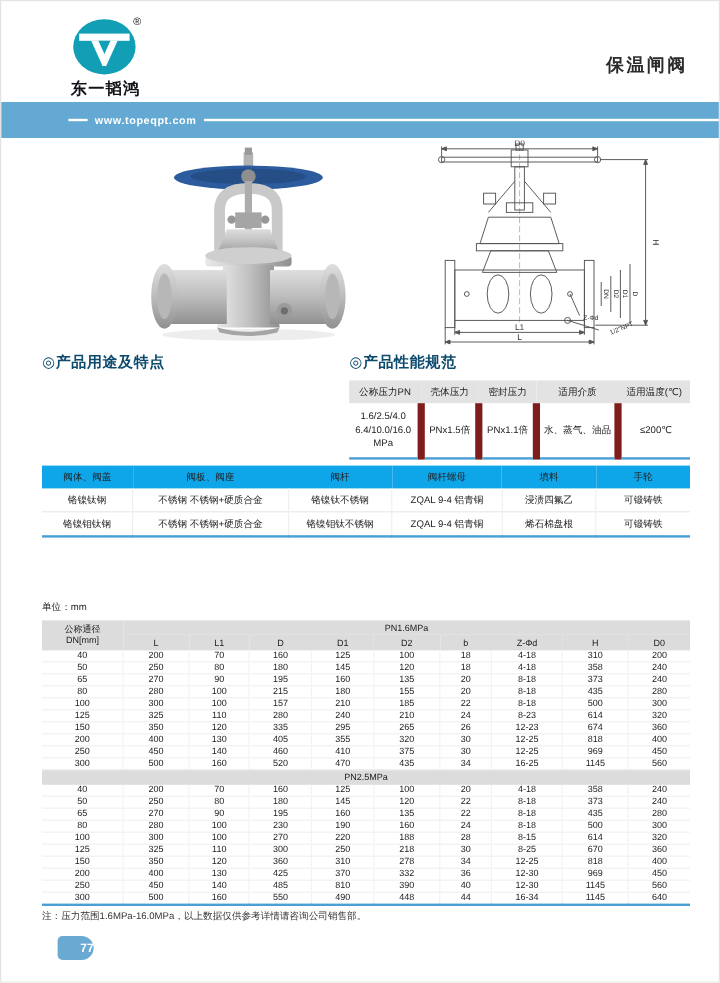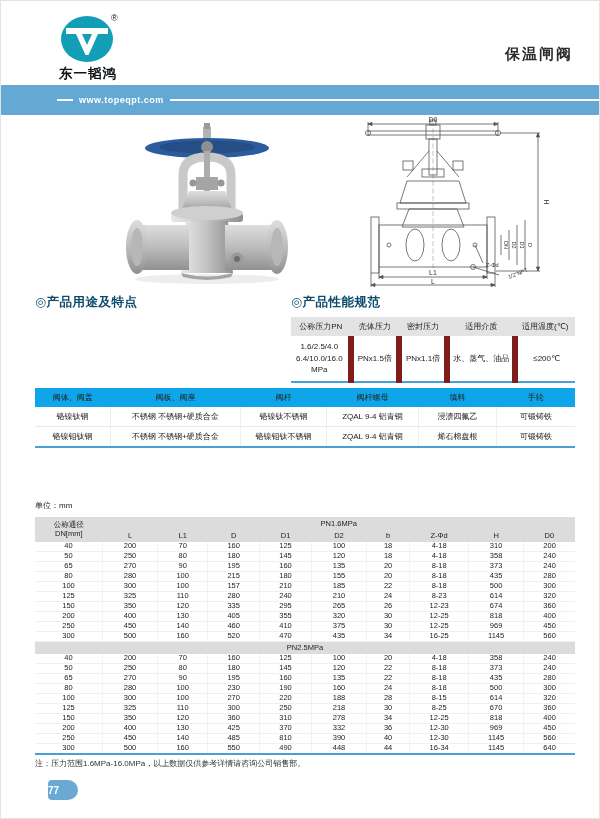--- a/index.html
+++ b/index.html
@@ -65,21 +65,21 @@
                    white-space:pre-line; line-height:1.25; }
   .dims tbody td { font-size:7.5px; line-height:8px; padding:.5px 0; color:#222;
                    border-bottom:1px solid #f0f0f0; border-left:1px solid #f3f3f3; }
   .dims tbody td:first-child { border-left:none; }
   .dims .sep td { background:#dcdcdc; font-size:7.5px; padding:2px 0; border:none; }
   .note { margin-top:3px; font-size:8px; color:#333; }
 
   
   .badge { position:absolute; left:47px; top:779px; width:30px; height:20px; background:#6aaad2;
            border-radius:4px 10px 10px 4px; color:#fff; font-size:10px; font-weight:bold;
-           display:flex; align-items:center; justify-content:flex-start; }
+           display:flex; align-items:center; justify-content:flex-end; }
 </style>
 </head>
 <body>
 
 <div class="page">
 
   <div class="logo-wrap">
     <svg class="logo-svg" width="56" height="50" viewBox="0 0 56 50">
       <ellipse cx="27" cy="26" rx="26" ry="23" fill="#129fb6"></ellipse>
       <rect x="6" y="15" width="42" height="6" fill="#ffffff"></rect>

